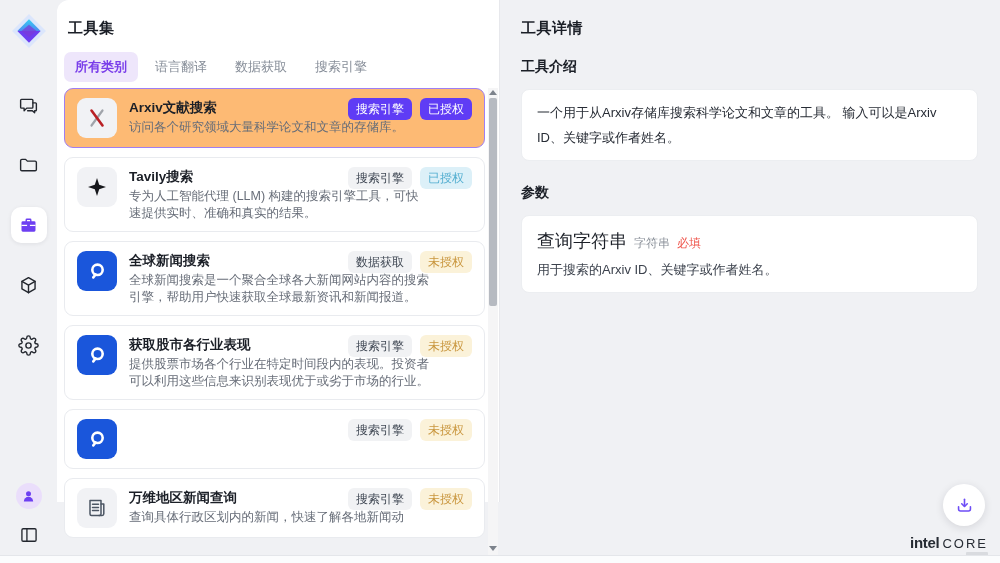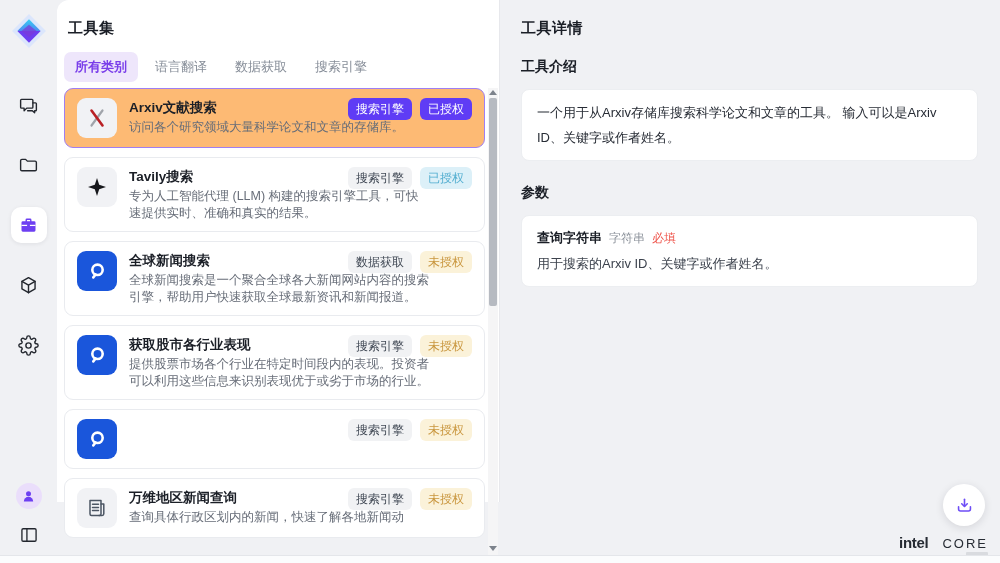--- a/index.html
+++ b/index.html
@@ -59,31 +59,31 @@
   .detail { position:absolute; left:500px; top:0; width:500px; height:563px; }
   .detail-title { font-size:15px; font-weight:bold; padding:19px 0 0 21px; letter-spacing:.5px; }
   .section-head { font-size:14px; font-weight:bold; padding:0 0 0 21px; }
   .intro-head { margin-top:20px; }
   .intro-card { margin:13px 22px 0 21px; background:#fff; border:1px solid #eceef1; border-radius:8px;
                 padding:10px 15px; font-size:13px; color:#272c35; line-height:25px; }
   .params-head { margin-top:23px; }
   .param-card { margin:13px 22px 0 21px; background:#fff; border:1px solid #eceef1; border-radius:8px;
                 padding:13px 15px; }
   .param-line { display:flex; align-items:baseline; gap:7px; }
-  .param-name { font-size:13px; font-weight:bold; color:#1b1f27; }
+  .param-name { font-size:18px; font-weight:normal; color:#1b1f27; }
   .param-type { font-size:12px; color:#8a9099; }
   .param-req  { font-size:12px; color:#ef564d; }
   .param-desc { font-size:13px; color:#3c424d; margin-top:8px; }
 
   
   .download-fab { position:absolute; right:15px; bottom:37px; width:42px; height:42px; border-radius:50%;
                   background:#fff; box-shadow:0 2px 8px rgba(25,28,40,.12); display:flex; align-items:center;
                   justify-content:center; cursor:pointer; }
   .download-fab svg { width:19px; height:19px; stroke:#6d4df6; fill:none; stroke-width:2; stroke-linecap:round; stroke-linejoin:round; }
-  .chip-logo { position:absolute; right:12px; bottom:12px; display:flex; align-items:baseline; gap:14px; }
+  .chip-logo { position:absolute; right:12px; bottom:12px; display:flex; align-items:baseline; gap:3px; }
   .chip-brand { font-size:15px; font-weight:bold; color:#262b33; letter-spacing:-.3px; }
   .chip-series { font-size:13px; color:#262b33; letter-spacing:2px; }
   .chip-tier { position:absolute; right:0; bottom:-8px; width:22px; height:7px; background:#d9dbdf; border-radius:1px; }
 
   
   .bottom-edge { position:absolute; left:0; bottom:0; width:1000px; height:8px; background:#fbfcfd; border-top:1px solid #e4e6ea; z-index:5; }
 </style>
 </head>
 <body>
 

